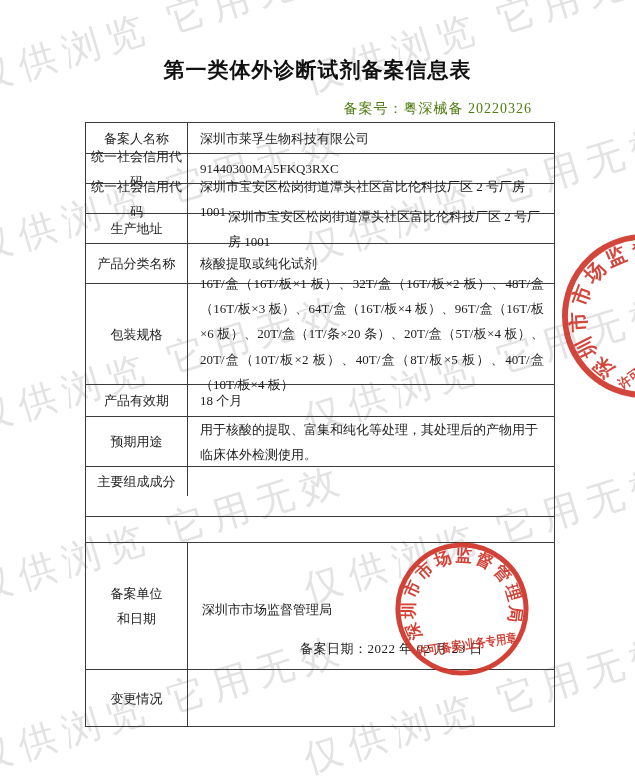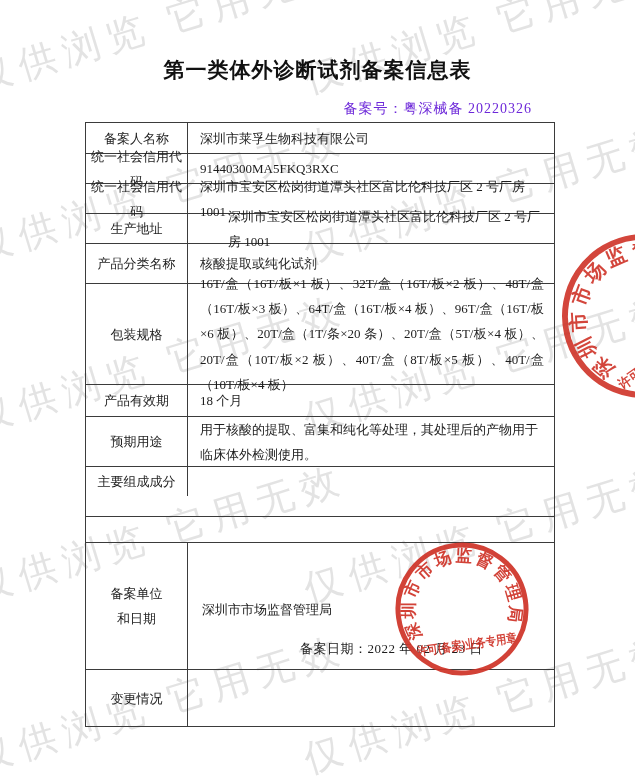--- a/index.html
+++ b/index.html
@@ -26,21 +26,21 @@
   }
   
   .doc-title{
     position:absolute;left:0;right:0;top:56px;z-index:1;
     text-align:center;
     font-family:"Liberation Sans","DejaVu Sans",sans-serif;
     font-weight:bold;font-size:21px;letter-spacing:1px;color:#111;
   }
   .reg-no{
     position:absolute;top:100px;right:103px;z-index:1;
-    font-size:14px;color:#6d28d9;letter-spacing:1px;margin-left:48px;
+    font-size:14px;color:#4d7c0f;letter-spacing:1px;margin-left:48px;
   }
   
   .info-table{
     position:absolute;left:85px;top:122px;width:470px;z-index:1;
     border:1px solid #3b3b3b;
     box-sizing:border-box;
     background:transparent;
   }
   .trow{display:flex;box-sizing:border-box;}
   .trow + .trow{border-top:1px solid #3b3b3b;}

